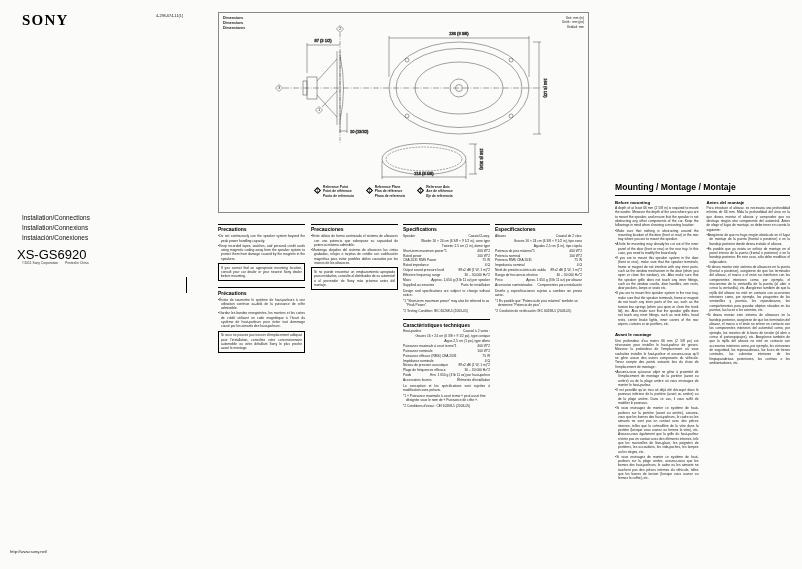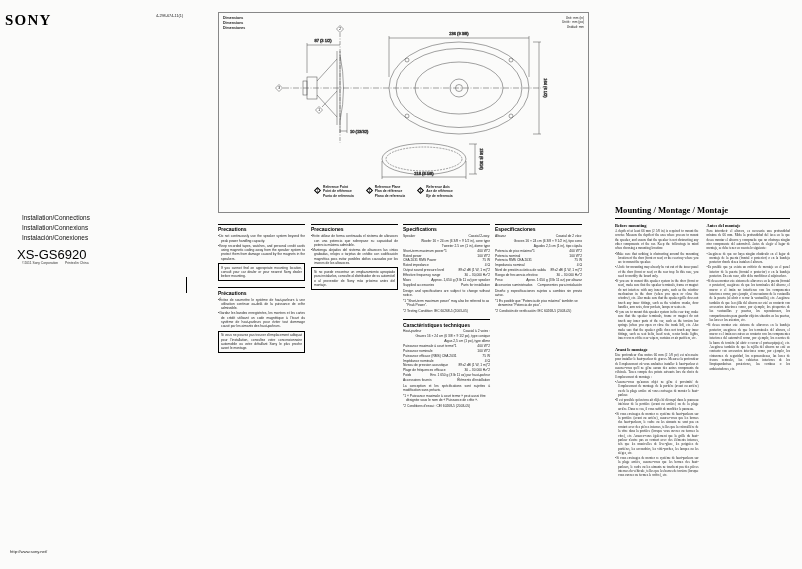--- a/index.html
+++ b/index.html
@@ -2,21 +2,21 @@
 <html><head>
 <meta charset="utf-8">
 <style>
   * { margin:0; padding:0; box-sizing:border-box; }
   html,body { background:#e8e8e6; }
   .page {
     position:relative; width:802px; height:569px; margin:0 auto;
     background:#fbfbfa; overflow:hidden; color:#1c1c1c;
     font-family:"Liberation Sans", sans-serif;
   }
-  .brand { position:absolute; left:5px; top:12px; font-family:"Liberation Serif", serif;
+  .brand { position:absolute; left:22px; top:12px; font-family:"Liberation Serif", serif;
            font-weight:bold; font-size:15px; letter-spacing:1.2px; color:#000; }
   .docnum { position:absolute; left:156px; top:14px; font-size:3.8px; color:#222; }
 
   
   .dbox { position:absolute; left:218px; top:12px; width:371px; height:201px;
           border:0.6px solid #888; }
   .dhead { position:absolute; left:4px; top:3px; font-size:3.6px; font-weight:bold; line-height:1.35; }
   .dunits { position:absolute; right:4px; top:3px; font-size:3.2px; text-align:right; line-height:1.35; color:#222; }
   .draw { position:absolute; left:0; top:0; }
   .draw text { font-family:"Liberation Sans", sans-serif; font-size:4px; fill:#222; }
@@ -46,21 +46,21 @@
   .txt { font-size:3.3px; line-height:1.32; color:#1c1c1c; text-align:justify; }
   .bl { padding-left:3px; text-indent:-3px; margin-bottom:0.7px; }
   .bl::before { content:"\2022 "; }
   .notebox { border:0.4px solid #000; padding:1.6px 2px; margin-top:2.2px; }
   .sr { display:flex; justify-content:space-between; gap:2px; margin-bottom:0.5px; text-align:left; }
   .sr .sv { text-align:right; margin-left:auto; }
   .specnote { margin-top:1.8px; }
   .foot { margin-top:1.4px; padding-left:3px; text-indent:-3px; text-align:left; }
 
   
-  .mounting { position:absolute; left:615px; top:205px; width:175px;font-family:Liberation Serif, serif; }
+  .mounting { position:absolute; left:615px; top:182px; width:175px; }
   .mh { font-size:8.6px; font-weight:bold; color:#000; border-bottom:0.7px solid #000;
         padding-bottom:2.5px; margin-bottom:4px; }
   .mcols { display:flex; gap:8px; }
   .mcol { width:84px; }
   .mt { font-size:4.4px; font-weight:bold; margin-bottom:1.4px; color:#000; }
   .mblock2 { margin-top:6px; }
   .mintro { margin-bottom:1px; }
 </style>
 </head>
 <body>

